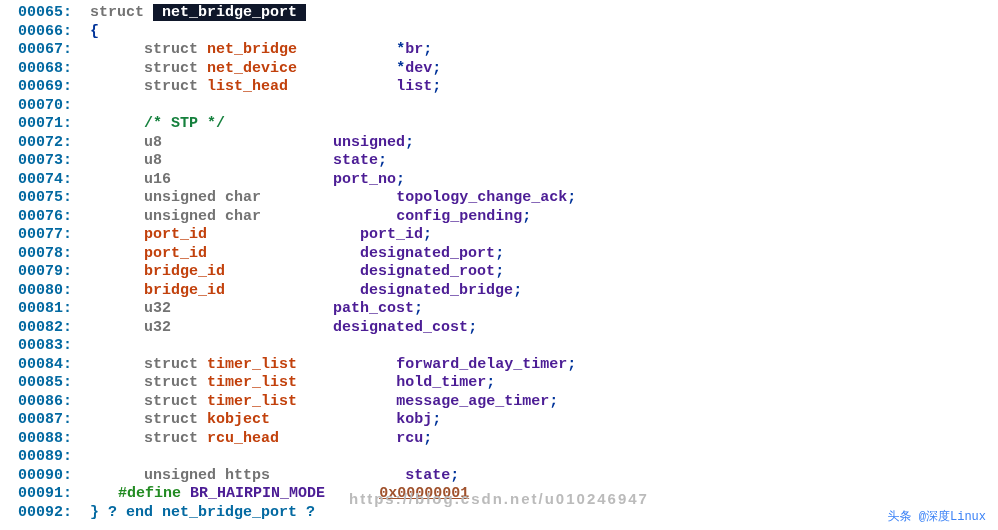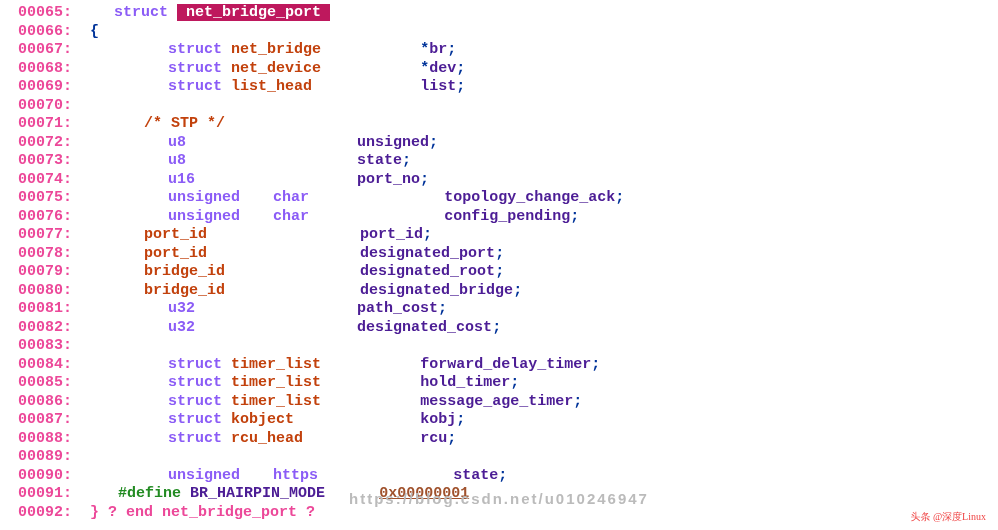--- a/index.html
+++ b/index.html
@@ -11,49 +11,49 @@
     font-family: "Courier New", monospace;
     font-size: 15px;
     font-weight: bold;
     line-height: 18.5px;
     overflow: hidden;
   }
   .code-view {
     white-space: pre;
     padding-top: 4px;
   }
-  .lnum  { color: #ec4899; text-align: right; }
-  .kw    { color: #8b5cf6; margin-left: 24px; }   
+  .lnum  { color: #0369a1; text-align: right; }
+  .kw    { color: #737373; }   
   .type  { color: #c2410c; }   
   .ident { color: #4c1d95; }   
-  .cmt   { color: #c2410c; }   
+  .cmt   { color: #15803d; }   
   .punct { color: #003399; }
   .star  { color: #003399; }
   .def   { color: #228b22; margin-left: 28px; }   
   .hex   { color: #a0522d; text-decoration: underline; }
-  .hl    { background: #be185d; color: #ffffff; }
+  .hl    { background: #0f172a; color: #ffffff; }
   .watermark {
     position: absolute;
     left: 0; right: 0; top: 490px;
     text-align: center;
     font-family: sans-serif;
     font-size: 15px;
     font-weight: bold;
     color: #bbbbbb;
     letter-spacing: 2px;
     pointer-events: none;
   }
   .sig {
     position: absolute;
     right: 12px;
     bottom: 4px;
-    font-family: Liberation Serif, serif;
-    font-size: 10px;
+    font-family: Liberation Mono, monospace;
+    font-size: 12px;
     font-weight: normal;
-    color: #ef4444;
+    color: #3b82f6;
   }
 </style>
 </head>
 <body>
 
 <div class="code-view" id="code-root">  <span class="lnum">00065:</span>  <span class="kw">struct</span> <span class="hl"> net_bridge_port </span>
   <span class="lnum">00066:</span>  <span class="punct">{</span>
   <span class="lnum">00067:</span>        <span class="kw">struct</span> <span class="type">net_bridge</span>           <span class="star">*</span><span class="ident">br</span><span class="punct">;</span>
   <span class="lnum">00068:</span>        <span class="kw">struct</span> <span class="type">net_device</span>           <span class="star">*</span><span class="ident">dev</span><span class="punct">;</span>
   <span class="lnum">00069:</span>        <span class="kw">struct</span> <span class="type">list_head</span>            <span class="ident">list</span><span class="punct">;</span>

